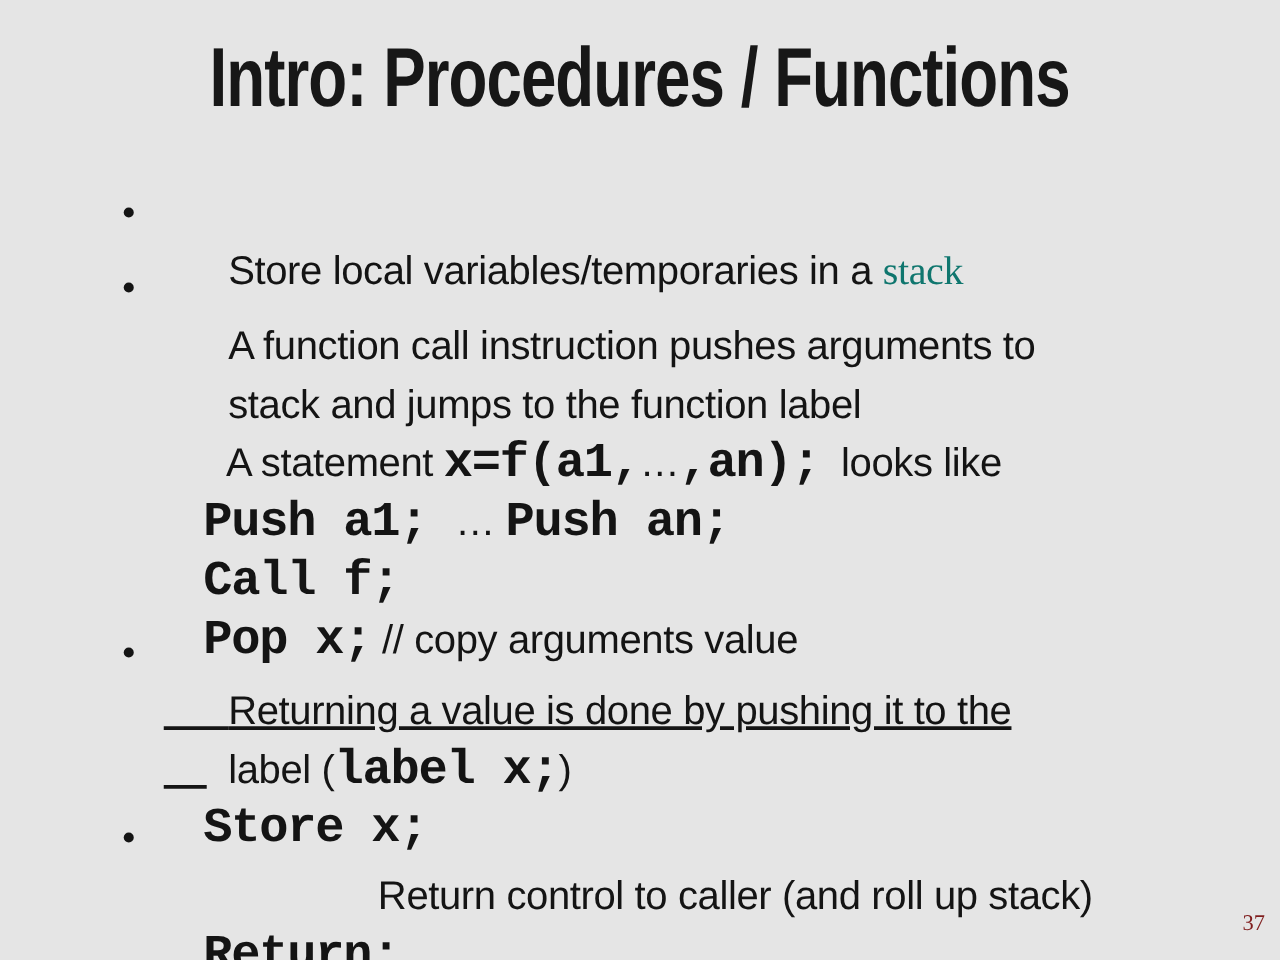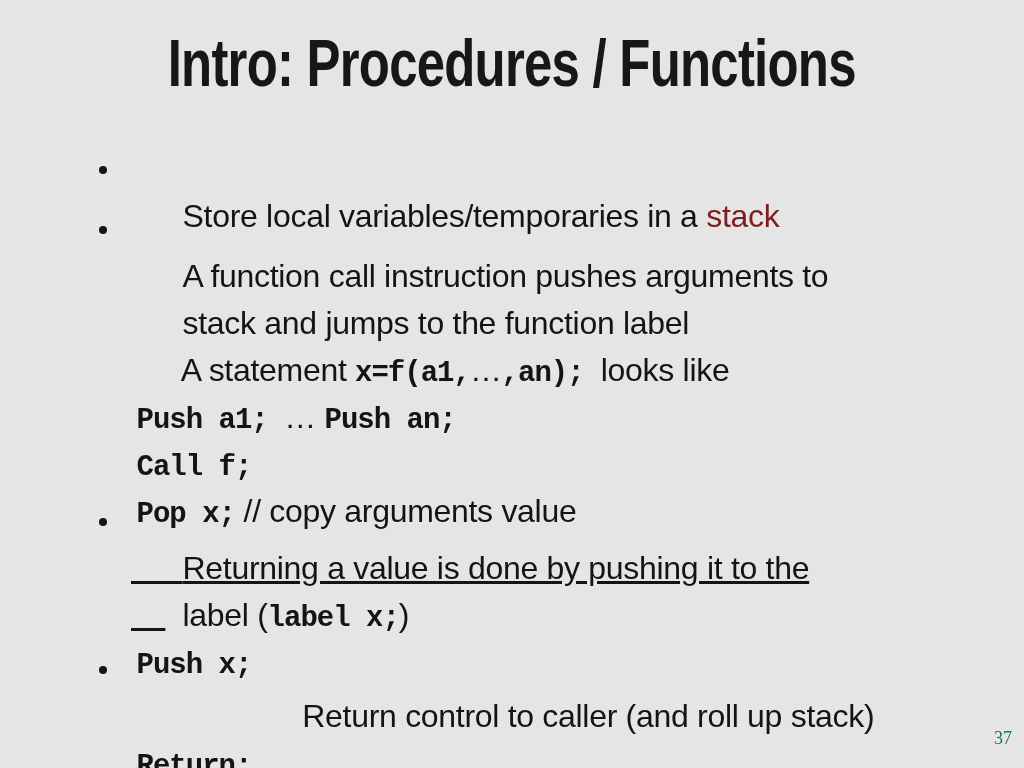--- a/index.html
+++ b/index.html
@@ -36,47 +36,47 @@
     position:absolute;top:146px;left:0;right:30px;
   }
   .line{
     position:relative;
     height:47px;line-height:47px;
     font-size:32px;
     letter-spacing:-0.3px;
     white-space:pre;
   }
   .line.bullet, .line.cont{ padding-left:131px; }
-  .line.code{ padding-left:85px; }
+  .line.code{ padding-left:111px; }
   .gap-a{ margin-top:13px; }
   .gap-b{ margin-top:10px;text-decoration:underline; }
   .gap-c{ margin-top:7px;text-align:center; }
   .dot{
     position:absolute;
     left:99px;top:50%;
     width:8px;height:8px;
     margin-top:-4px;
     border-radius:50%;
     background:#141414;
   }
   .t{ font-family:"Liberation Sans", sans-serif; }
   .m{
     font-family:"Liberation Mono","DejaVu Sans Mono", monospace;
     font-weight:700;
-    font-size:29px;
+    font-size:39px;
     letter-spacing:-1px;
   }
-  .l{ color:#7f1d1d; }
+  .l{ color:#0f766e;font-family:Liberation Serif, serif; }
   
   .slide-number{
     position:absolute;
     right:12px;bottom:21px;
     font-family:"Liberation Serif", serif;
     font-size:18px;
-    color:#0f766e;
+    color:#7f1d1d;
     line-height:1;
   }
 </style>
 </head>
 <body>
 
 <div class="slide">
 
   <div class="title-wrap">
     <span class="title-inner">Intro: Procedures / Functions</span>
@@ -114,21 +114,21 @@
 
     <div class="line bullet gap-b">
       <span class="dot"></span><span class="t">Returning a value is done by pushing it to the</span>
     </div>
 
     <div class="line cont">
       <span class="t">label (</span><span class="m">label x;</span><span class="t">)</span>
     </div>
 
     <div class="line code">
-      <span class="m">Push x;</span>
+      <span class="m">Store x;</span>
     </div>
 
     <div class="line bullet gap-c">
       <span class="dot"></span><span class="t">Return control to caller (and roll up stack)</span>
     </div>
 
     <div class="line code">
       <span class="m">Return;</span>
     </div>
 

